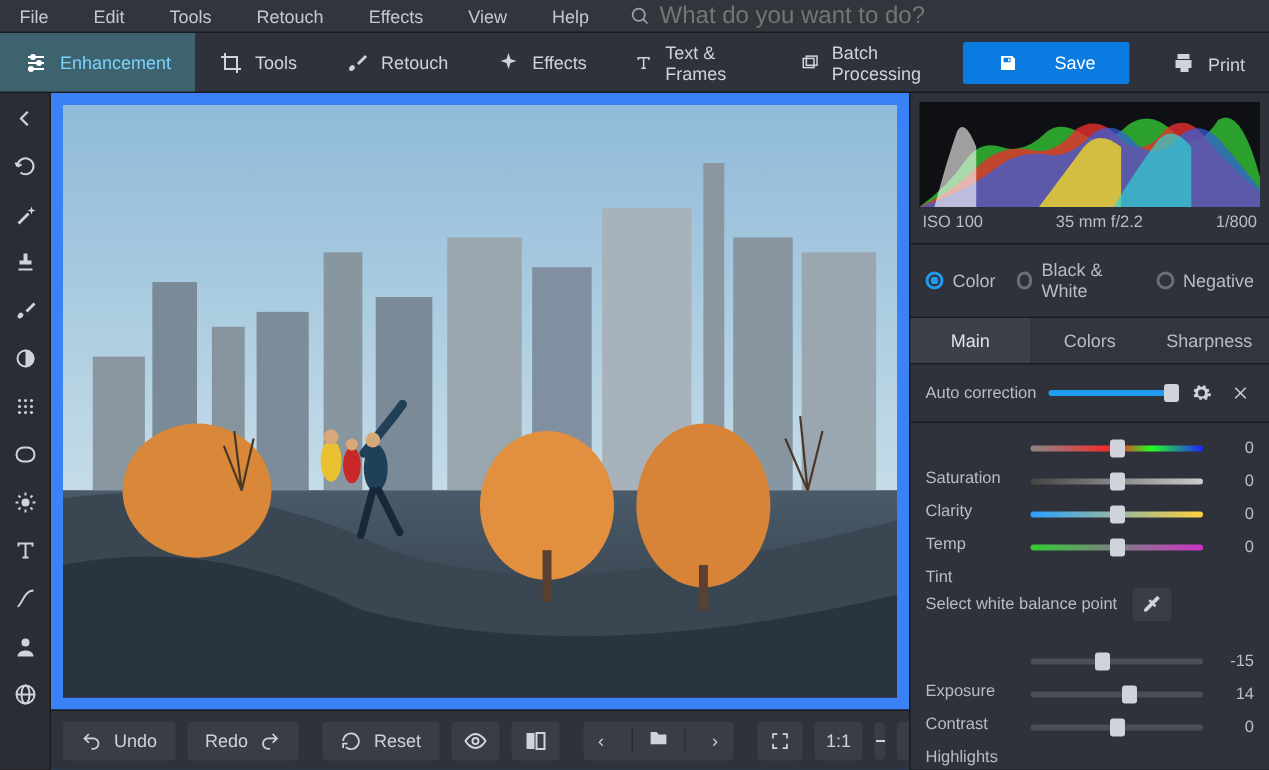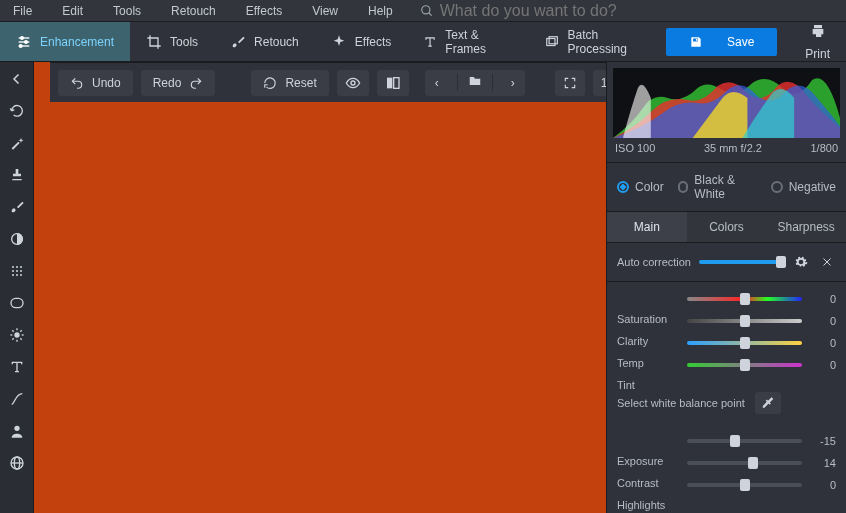--- a/index.html
+++ b/index.html
@@ -7,25 +7,25 @@
 .menubar { display: flex; align-items: center; height: 22px; background: #32353c; border-bottom: 1px solid #1a1c20; padding: 0 6px; gap: 16px; }
 .menubar span { padding: 2px 7px; cursor: pointer; color: #c4c8d0; }
 .menubar .search { display: flex; align-items: center; gap: 6px; margin-left: 4px; color: #7a7e86; }
 .menubar .search input { background: transparent; border: none; color: #b8bcc4; font-size: 16px; outline: none; width: 200px; }
 .toolbar { display: flex; align-items: center; height: 40px; background: #2f323a; border-bottom: 1px solid #1a1c20; }
 .tbtn { display: flex; align-items: center; gap: 8px; padding: 0 16px; height: 100%; color: #cfd3db; cursor: pointer; }
 .tbtn.active { background: #3d636f; color: #7dd3fc; }
 .tbtn svg, .tbtn .ico { width: 16px; height: 16px; }
 .toolbar .spacer { flex: 1; }
 .save-btn { background: #0a7be0; color: #fff; display: flex; align-items: center; gap: 24px; padding: 0 23px; height: 28px; border-radius: 2px; margin-right: 12px; cursor: pointer; }
-.print-btn { display: flex; align-items: center; gap: 8px; padding: 0 16px; cursor: pointer; color: #cfd3db; flex-direction: column; }
+.print-btn { display: flex; align-items: flex-end; gap: 8px; padding: 0 16px; cursor: pointer; color: #cfd3db; }
 .mainrow { flex: 1; display: flex; min-height: 0; }
 .leftbar { width: 34px; background: #2a2d33; display: flex; flex-direction: column; align-items: center; padding-top: 6px; gap: 10px; border-right: 1px solid #1a1c20; }
 .leftbar .litem { width: 22px; height: 22px; display: flex; align-items: center; justify-content: center; color: #cfd3db; cursor: pointer; }
-.canvaswrap { flex: 1; display: flex; flex-direction: row; background: #c2410c; min-width: 0; }
+.canvaswrap { flex: 1; display: flex; flex-direction: column; background: #3b82f6; min-width: 0; }
 .canvas { flex: 1; margin: 8px; background: #1d1f24; overflow: hidden; position: relative; }
 .photo { width: 100%; height: 100%; }
 .bottombar { height: 40px; background: #2f323a; border-top: 1px solid #1a1c20; display: flex; align-items: center; padding: 0 8px; gap: 8px; }
 .pill { background: #3a3d45; height: 26px; border-radius: 3px; display: flex; align-items: center; justify-content: center; padding: 0 12px; gap: 8px; color: #cfd3db; cursor: pointer; }
 .bottombar .spacer { flex: 1; }
 .circbtn { width: 26px; height: 26px; border-radius: 13px; background: #3a3d45; display: flex; align-items: center; justify-content: center; color: #cfd3db; cursor: pointer; font-weight: bold; }
 .rightpanel { width: 240px; background: #2f323a; border-left: 1px solid #1a1c20; display: flex; flex-direction: column; overflow-y: auto; }
 .histo { height: 70px; margin: 6px 6px 2px 6px; background: #0f1013; position: relative; }
 .histo svg { width: 100%; height: 100%; }
 .metarow { display: flex; justify-content: space-between; padding: 2px 8px 8px 8px; font-size: 11px; color: #b8bcc4; border-bottom: 1px solid #1a1c20; }

